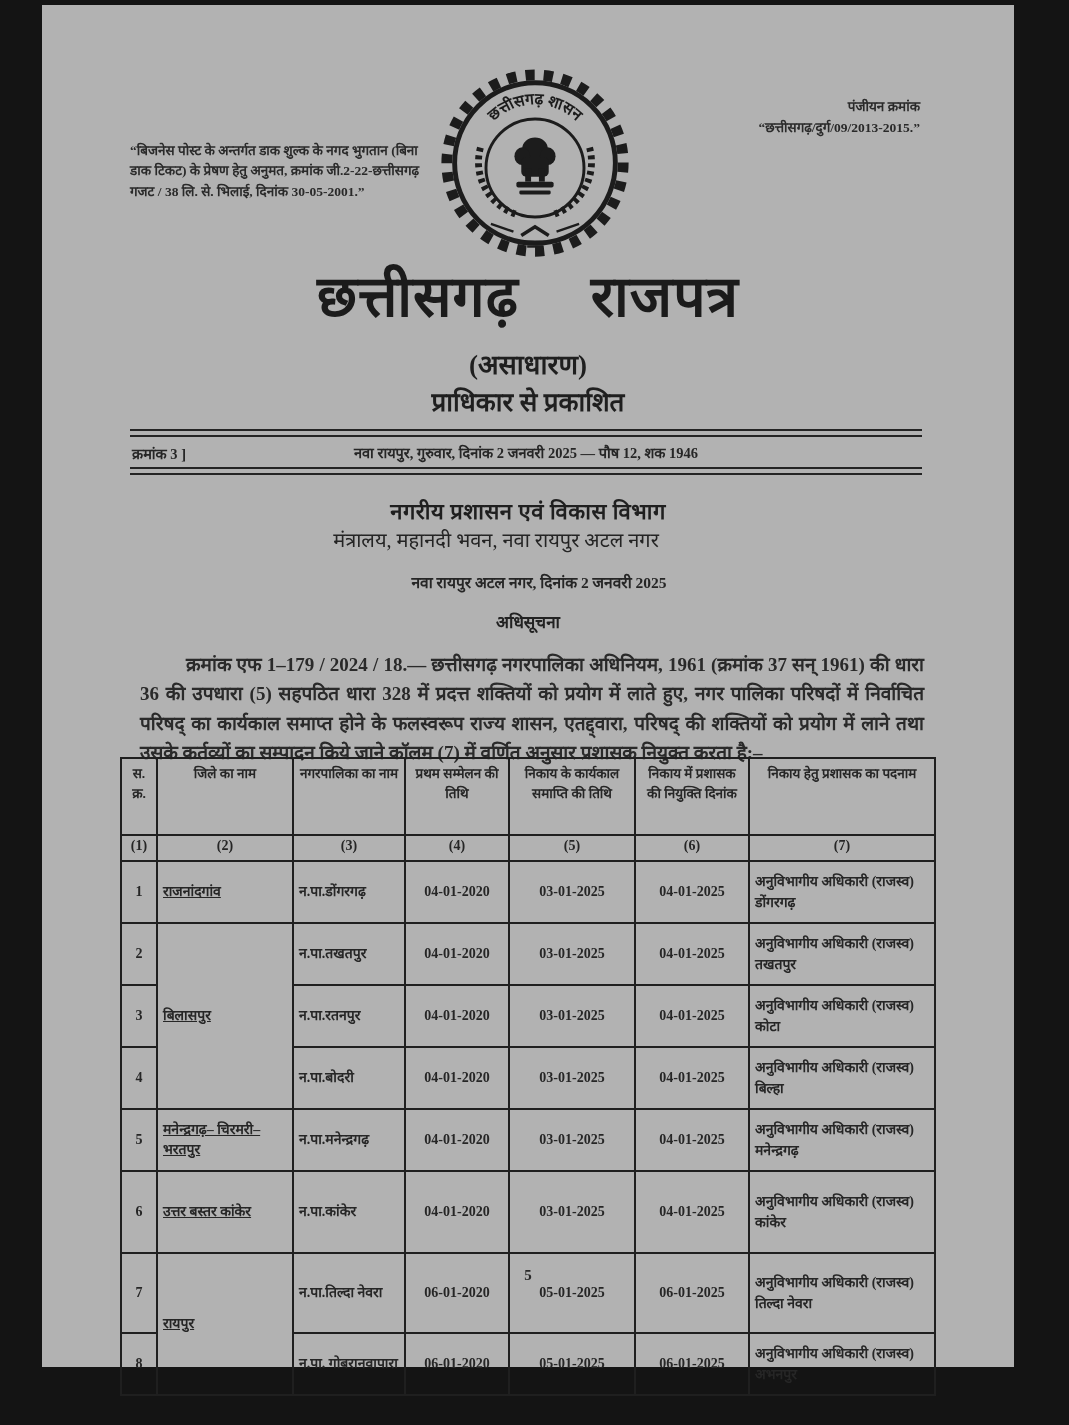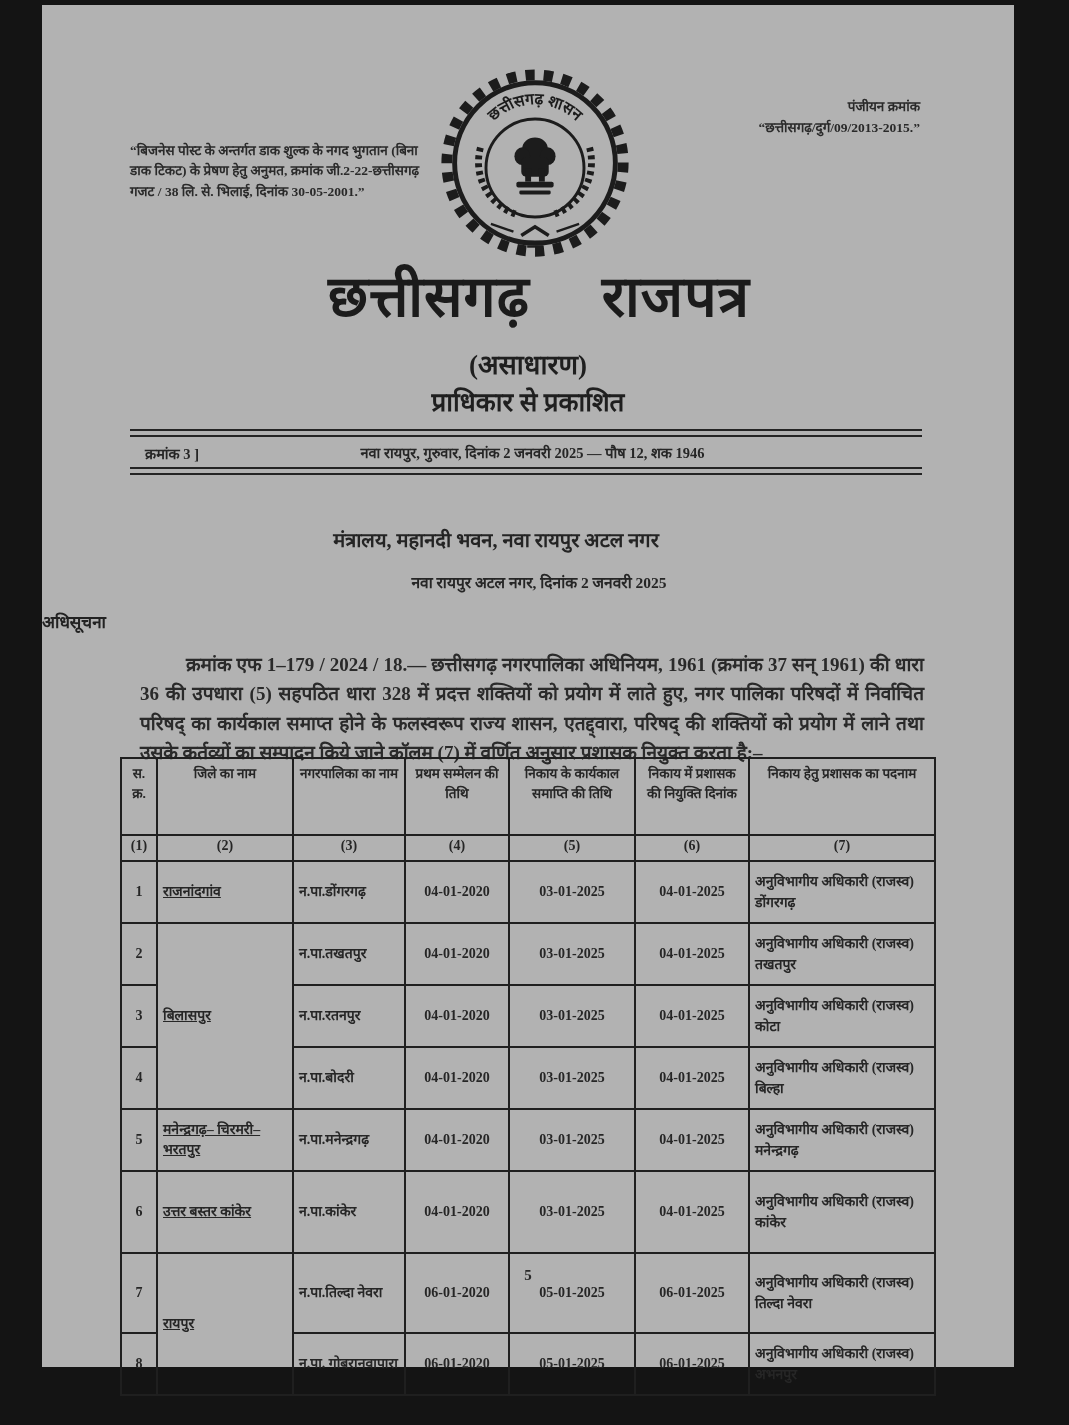--- a/index.html
+++ b/index.html
@@ -24,57 +24,57 @@
   }
   .reg-note{
     left:638px;top:92px;width:240px;
     font-size:13.5px;font-weight:bold;line-height:1.55;color:#2a2a2a;
     text-align:right;
   }
   
   .emblem{left:392px;top:62px;width:202px;height:196px;}
   
   .gazette-title{
-    left:11px;top:250px;width:972px;
+    left:0;top:250px;width:972px;
     display:flex;justify-content:center;gap:72px;
     font-size:57px;font-weight:bold;color:#1b1b1b;
     letter-spacing:1px;
   }
   .edition{
     left:0;top:340px;width:972px;text-align:center;
     font-size:27px;font-weight:bold;color:#1f1f1f;
   }
   .authority{
     left:0;top:378px;width:972px;text-align:center;
     font-size:26px;font-weight:bold;color:#1f1f1f;
   }
   
   .rule-block{left:88px;top:424px;width:792px;}
   .double-line{height:4px;border-top:2px solid #242424;border-bottom:2px solid #242424;}
   .issue-row{
     position:relative;height:30px;
     font-size:14.5px;font-weight:bold;color:#262626;
-    display:flex;align-items:center;justify-content:center;margin-left:13px;
+    display:flex;align-items:center;justify-content:center;
   }
   .issue-number{position:absolute;left:2px;top:6px;}
   
   .dept-name{
     left:0;top:490px;width:972px;text-align:center;
     font-size:22px;font-weight:bold;color:#1f1f1f;letter-spacing:0.5px;
   }
   .dept-address{
     left:0;top:521px;width:908px;text-align:center;
-    font-size:20px;font-weight:bold;color:#242424;
+    font-size:20px;font-weight:normal;color:#242424;
   }
   .place-date{
     left:11px;top:566px;width:972px;text-align:center;
     font-size:15.5px;font-weight:bold;color:#262626;
   }
   .notification-label{
-    left:0;top:605px;width:972px;text-align:left;
+    left:0;top:605px;width:972px;text-align:center;
     font-size:17px;font-weight:bold;color:#222;
   }
   
   .body-para{
     left:98px;top:645px;width:784px;
     font-size:19px;font-weight:bold;line-height:1.55;color:#2a2a2a;
     text-align:justify;text-indent:46px;
   }
   
   table.gazette{
@@ -167,20 +167,21 @@
 
   <div class="abs rule-block">
     <div class="double-line"></div>
     <div class="issue-row">
       <span class="issue-number">क्रमांक 3 ]</span>
       <span>नवा रायपुर, गुरुवार, दिनांक 2 जनवरी 2025 — पौष 12, शक 1946</span>
     </div>
     <div class="double-line"></div>
   </div>
 
+  <div class="abs dept-name">नगरीय प्रशासन एवं विकास विभाग</div>
   <div class="abs dept-address">मंत्रालय, महानदी भवन, नवा रायपुर अटल नगर</div>
   <div class="abs place-date">नवा रायपुर अटल नगर, दिनांक 2 जनवरी 2025</div>
   <div class="abs notification-label">अधिसूचना</div>
 
   <div class="abs body-para">क्रमांक एफ 1–179 / 2024 / 18.— छत्तीसगढ़ नगरपालिका अधिनियम, 1961 (क्रमांक 37 सन् 1961) की धारा 36 की उपधारा (5) सहपठित धारा 328 में प्रदत्त शक्तियों को प्रयोग में लाते हुए, नगर पालिका परिषदों में निर्वाचित परिषद् का कार्यकाल समाप्त होने के फलस्वरूप राज्य शासन, एतद्द्वारा, परिषद् की शक्तियों को प्रयोग में लाने तथा उसके कर्तव्यों का सम्पादन किये जाने कॉलम (7) में वर्णित अनुसार प्रशासक नियुक्त करता है:–</div>
 
   <table class="gazette" id="gazette-table">
     <colgroup>
       <col style="width:36px">
       <col style="width:136px">

